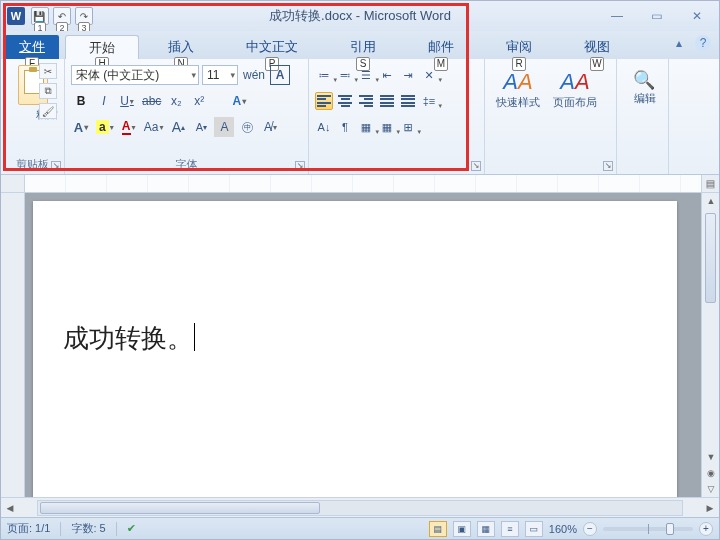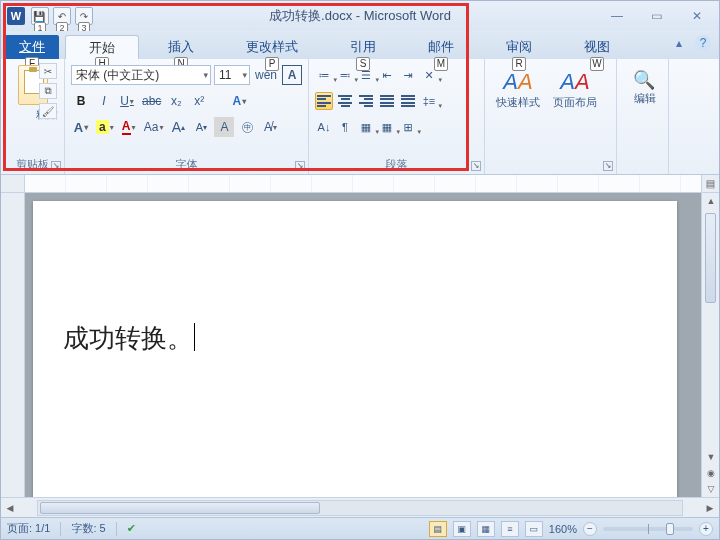--- a/index.html
+++ b/index.html
@@ -138,21 +138,21 @@
     </div>
     <div class="tab active">
         <span>开始</span>
         <span class="keycap">H</span>
       </div>
     <div class="tab">
         <span>插入</span>
         <span class="keycap">N</span>
       </div>
     <div class="tab">
-        <span>更改样式</span>
+        <span>中文正文</span>
         <span class="keycap">P</span>
       </div>
     <div class="tab">
         <span>引用</span>
         <span class="keycap">S</span>
       </div>
     <div class="tab">
         <span>邮件</span>
         <span class="keycap">M</span>
       </div>
@@ -179,21 +179,21 @@
         <div class="mini-btn">✂</div>
         <div class="mini-btn">⧉</div>
         <div class="mini-btn">🖌</div>
       </div>
       <div class="group-label">剪贴板</div>
       <div class="group-corner">↘</div>
     </div>
 
     <div class="group font-group">
       <div class="row">
-        <div class="combo" style="width:140px">宋体 (中文正文)</div>
+        <div class="combo" style="width:128px">宋体 (中文正文)</div>
         <div class="combo" style="width:36px">11</div>
         <div class="icon-btn">
             <span style="font-size:12px">wén</span>
           </div>
         <div class="icon-btn" style="border:1px solid #3a5a86;font-weight:bold">A</div>
       </div>
       <div class="row">
         <div class="icon-btn bold">B</div>
         <div class="icon-btn italic">I</div>
         <div class="icon-btn underline dd">U</div>
@@ -274,21 +274,20 @@
           </div>
         <div class="pbtn dd">‡≡</div>
       </div>
       <div class="row">
         <div class="pbtn">A↓</div>
         <div class="pbtn">¶</div>
         <div class="pbtn dd">▦</div>
         <div class="pbtn dd">▦</div>
         <div class="pbtn dd">⊞</div>
       </div>
-      <div class="group-label">段落</div>
       <div class="group-corner">↘</div>
     </div>
 
     <div class="group styles-group">
       <div class="row" style="height:60px;align-items:flex-start;padding-top:6px">
         <div class="style-btn">
           <div class="style-AA"><span class="a1">A</span><span class="a2">A</span></div>
           <span>快速样式</span>
         </div>
         <div class="style-btn">

